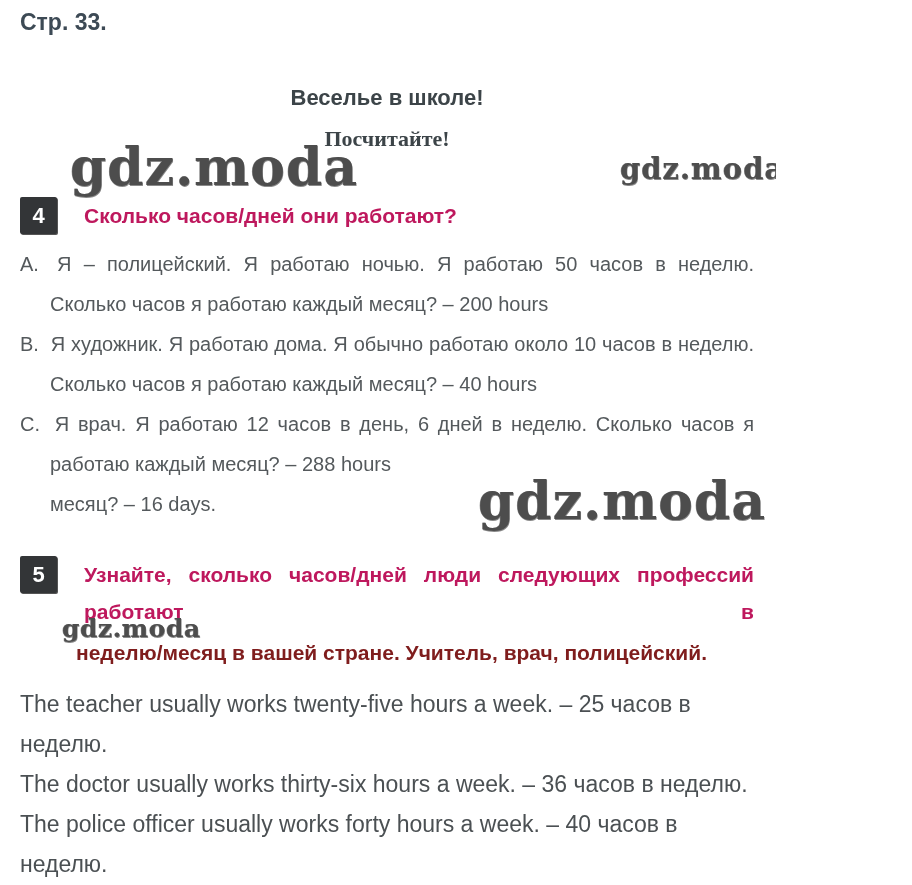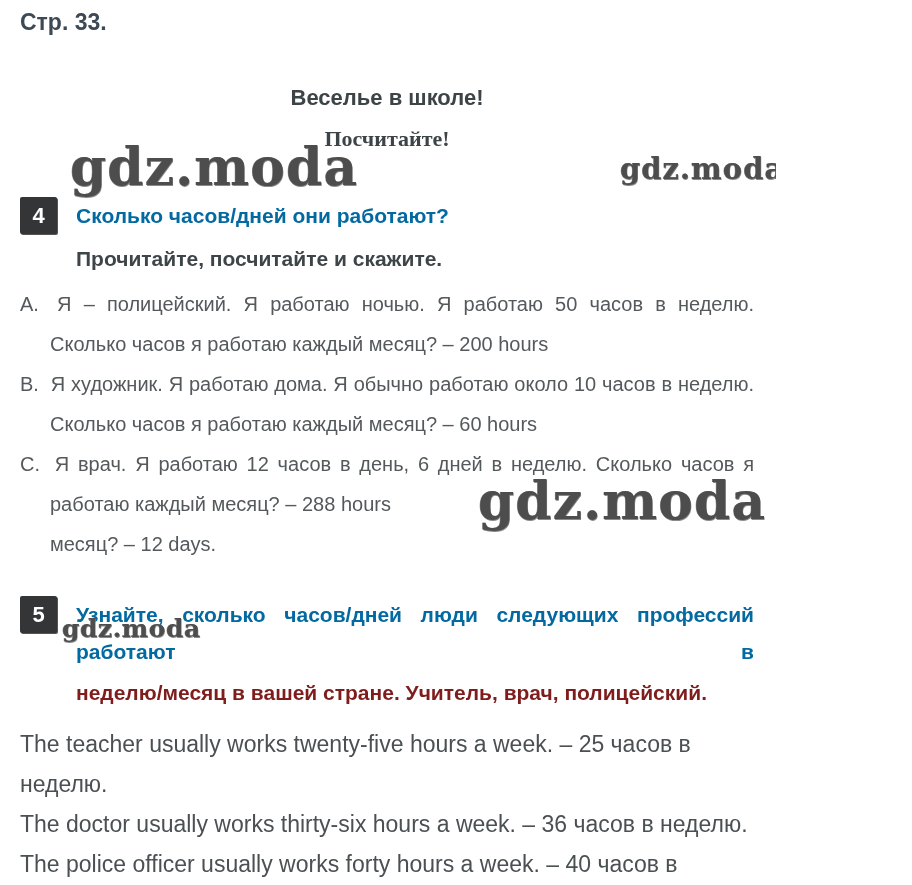--- a/index.html
+++ b/index.html
@@ -66,23 +66,23 @@
     color: #ffffff;
     font-size: 22px;
     font-weight: bold;
     display: flex;
     align-items: center;
     justify-content: center;
     border-radius: 2px;
     box-shadow: 1px 1px 0 #555;
   }
   .task-title-wrap {
-    margin-left: 19px;
+    margin-left: 27px;
     flex: 1 1 auto;
-    color: #0369a1;
+    color: #be185d;
     font-size: 21px;
     font-weight: bold;
     line-height: 37px;
   }
   .task4-subtitle {
     margin: 10px 0 0 56px;
     color: #3e4549;
     font-size: 21px;
     font-weight: bold;
     line-height: 30px;
@@ -139,37 +139,36 @@
   <div class="wm wm-large-c">gdz.moda</div>
   <div class="wm wm-small">gdz.moda</div>
 
   <section>
     <div class="task-header">
       <div class="badge">
           <span>4</span>
         </div>
       <div class="task-title-wrap">Сколько часов/дней они работают?</div>
     </div>
-    <div class="task4-subtitle">Прочитайте, посчитайте и скажите.</div>
 
     <div class="items">
       <div>
         <div class="item-line1"><span class="item-letter">А.</span> <span>Я – полицейский. Я работаю ночью. Я работаю 50 часов в неделю.</span></div>
         <div class="item-line2">Сколько часов я работаю каждый месяц? – 200 hours</div>
       </div>
       <div>
         <div class="item-line1"><span class="item-letter">В.</span> <span>Я художник. Я работаю дома. Я обычно работаю около 10 часов в неделю.</span></div>
-        <div class="item-line2">Сколько часов я работаю каждый месяц? – 60 hours</div>
+        <div class="item-line2">Сколько часов я работаю каждый месяц? – 40 hours</div>
       </div>
       <div>
         <div class="item-line1"><span class="item-letter">С.</span> <span>Я врач. Я работаю 12 часов в день, 6 дней в неделю. Сколько часов я</span></div>
         <div class="item-line2">работаю каждый месяц? – 288 hours</div>
       </div>
       <div>
-        <div class="item-line2">месяц? – 12 days.</div>
+        <div class="item-line2">месяц? – 16 days.</div>
       </div>
     </div>
   </section>
 
   <section>
     <div class="task-header task5-header">
       <div class="badge">
           <span>5</span>
         </div>
       <div class="task-title-wrap task5-line1">Узнайте, сколько часов/дней люди следующих профессий работают в</div>

